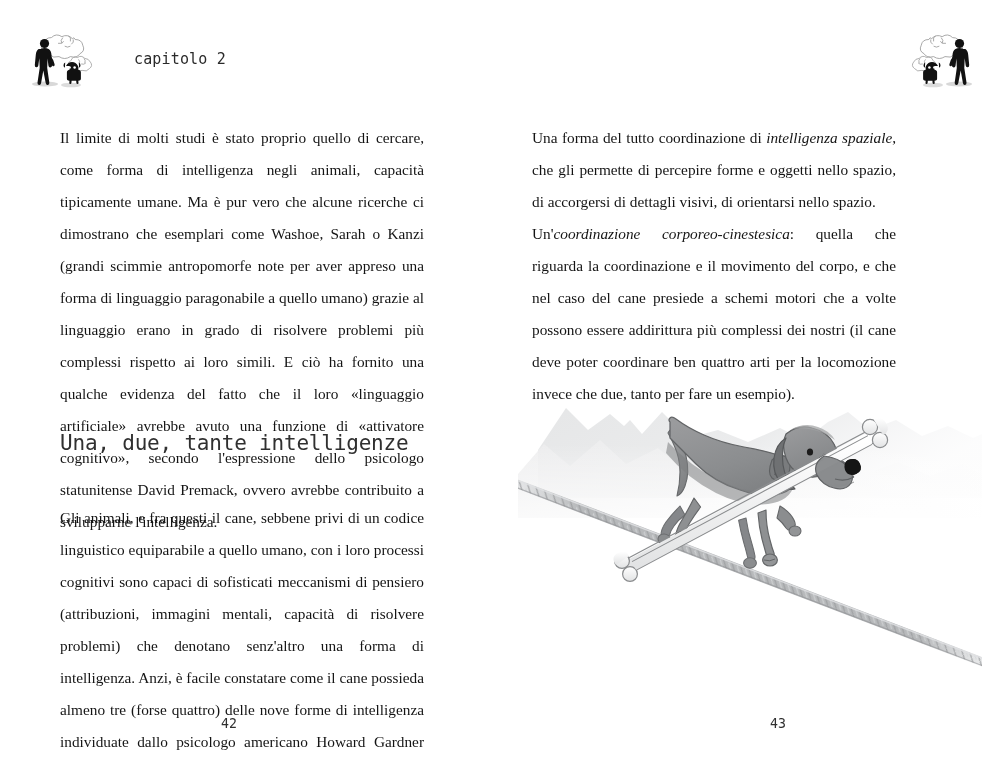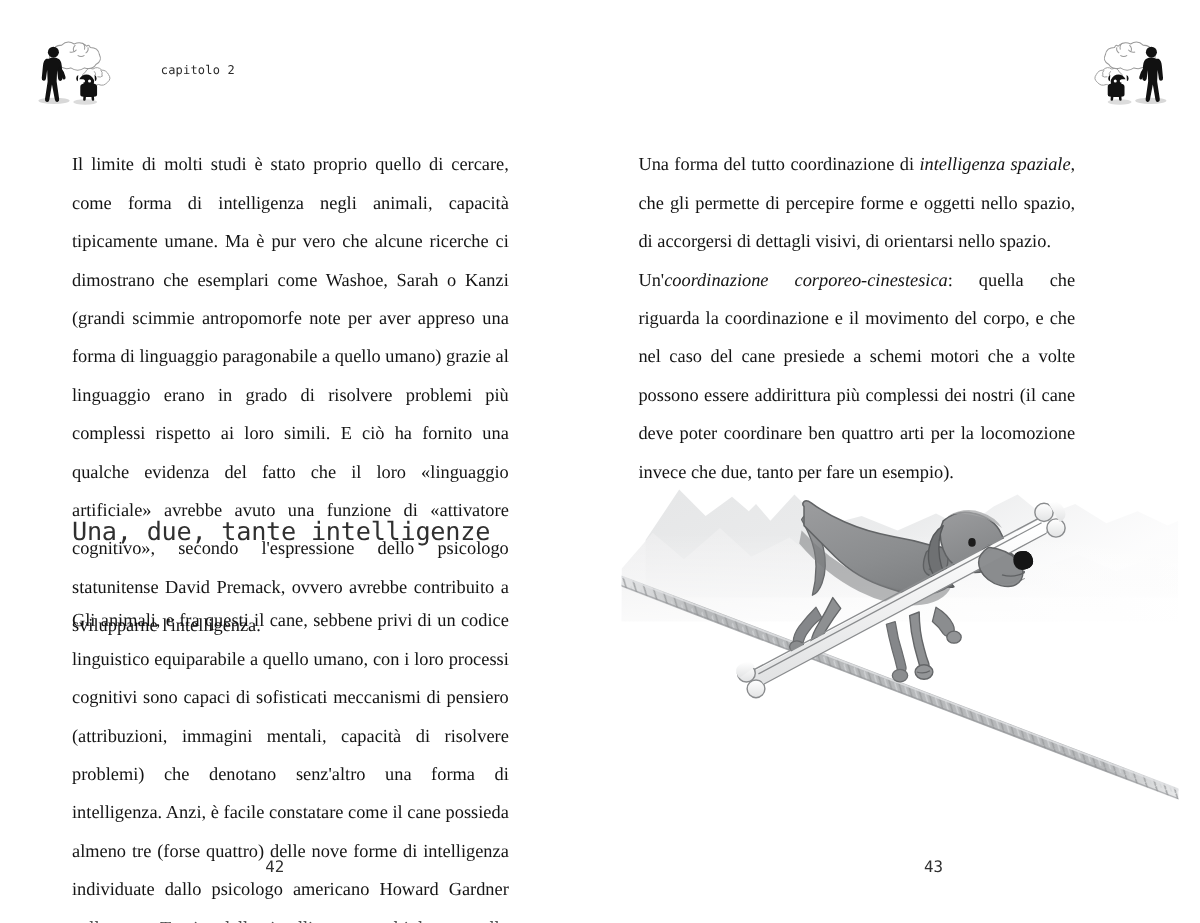--- a/index.html
+++ b/index.html
@@ -37,21 +37,21 @@
     top: 28px;
     height: 62px;
     display: flex;
     align-items: center;
   }
   .runhead-left  { left: 26px;  right: 40px; }
   .runhead-right { right: 22px; left: 40px; justify-content: flex-end; }
 
   .runhead-text {
     font-family: "DejaVu Sans Mono", "Liberation Mono", monospace;
-    font-size: 10px;
+    font-size: 15px;
     letter-spacing: 0.15px;
     color: #2a2a2a;
     white-space: nowrap;
   }
   .runhead-left .runhead-text  { margin-left: 22px; }
   .runhead-right .runhead-text { margin-right: 12px; }
 
   .vignette { flex: 0 0 auto; }
   .vignette svg { display: block; }
 

